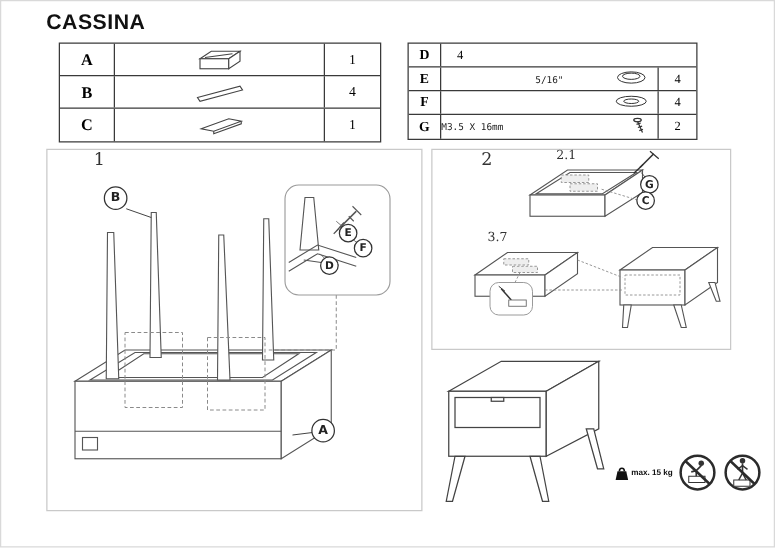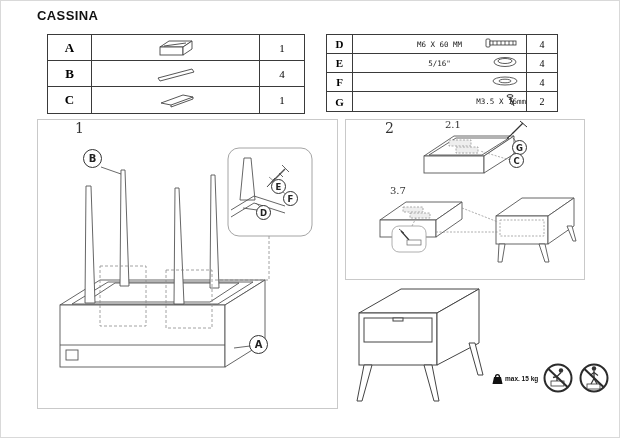--- a/index.html
+++ b/index.html
@@ -1,20 +1,20 @@
 <!DOCTYPE html>
 <html><head>
 <meta charset="utf-8">
 <style>
   * { margin:0; padding:0; box-sizing:border-box; }
   html,body { width:620px; height:438px; }
   body { font-family:"Liberation Sans", sans-serif; background:#fff; position:relative; overflow:hidden; }
   .page { position:absolute; inset:0; background:#fff; border:1px solid #d9d9d9; }
 
-  .title { position:absolute; left:36px; top:7px; font-size:13px; font-weight:bold; letter-spacing:.4px; color:#111; }
+  .title { position:absolute; left:36px; top:7px; font-size:17px; font-weight:bold; letter-spacing:.4px; color:#111; }
 
   
   .ptable { position:absolute; border:1px solid #3a3a3a; background:#fff; }
   .ptable .row { display:flex; border-bottom:1px solid #3a3a3a; }
   .ptable .row:last-child { border-bottom:none; }
   .ptable .cell { display:flex; align-items:center; justify-content:center; border-right:1px solid #3a3a3a; }
   .ptable .cell:last-child { border-right:none; }
   .tleft { left:46px; top:33px; width:258px; }
   .tleft .row { height:26px; }
   .tleft .c-letter { width:44px; font-family:"Liberation Serif", serif; font-weight:bold; font-size:13px; }
@@ -88,35 +88,20 @@
             <polyline points="17,15 17,17 39,9 39,7" fill="none"></polyline>
         </svg>
       </div>
       <div class="cell c-qty">1</div>
     </div>
   </div>
 
   <div class="ptable tright">
     <div class="row">
       <div class="cell c-letter">D</div>
-      <div class="cell c-mid" style="justify-content:center;">
-        <span>M6 X 60 MM</span>
-        <span class="hw">
-          <svg width="40" height="14" viewBox="0 0 40 14" stroke="#333" fill="#fff" stroke-width="0.8">
-            <rect x="3" y="3" width="4" height="8" rx="1"></rect>
-              <rect x="7" y="5" width="26" height="4"></rect>
-            <line x1="10" y1="5" x2="10" y2="9"></line>
-              <line x1="14" y1="5" x2="14" y2="9"></line>
-              <line x1="18" y1="5" x2="18" y2="9"></line>
-            <line x1="22" y1="5" x2="22" y2="9"></line>
-              <line x1="26" y1="5" x2="26" y2="9"></line>
-              <line x1="30" y1="5" x2="30" y2="9"></line>
-          </svg>
-        </span>
-      </div>
       <div class="cell c-qty">4</div>
     </div>
     <div class="row">
       <div class="cell c-letter">E</div>
       <div class="cell c-mid" style="justify-content:center;">
         <span>5/16"</span>
         <span class="hw">
           <svg width="36" height="14" viewBox="0 0 36 14" stroke="#333" fill="#fff" stroke-width="0.8">
             <ellipse cx="18" cy="7" rx="11" ry="4.5"></ellipse>
               <ellipse cx="18" cy="6" rx="7" ry="2.5"></ellipse>
@@ -133,21 +118,21 @@
           <svg width="36" height="14" viewBox="0 0 36 14" stroke="#333" fill="#fff" stroke-width="0.8">
             <ellipse cx="18" cy="7" rx="12" ry="4"></ellipse>
               <ellipse cx="18" cy="7" rx="6" ry="1.8"></ellipse>
           </svg>
         </span>
       </div>
       <div class="cell c-qty">4</div>
     </div>
     <div class="row">
       <div class="cell c-letter">G</div>
-      <div class="cell c-mid" style="justify-content:flex-end;">
+      <div class="cell c-mid" style="justify-content:flex-start;">
         <span>M3.5 X 16mm</span>
         <span class="hw">
           <svg width="22" height="16" viewBox="0 0 22 16" stroke="#333" fill="none" stroke-width="1">
             <ellipse cx="9" cy="3" rx="3" ry="1.4"></ellipse>
               <line x1="9" y1="4" x2="13" y2="13"></line>
             <line x1="8.2" y1="6.5" x2="11.6" y2="5.4"></line>
               <line x1="9.3" y1="9" x2="12.7" y2="7.9"></line>
             <line x1="10.4" y1="11.5" x2="13.4" y2="10.4"></line>
           </svg>
         </span>

